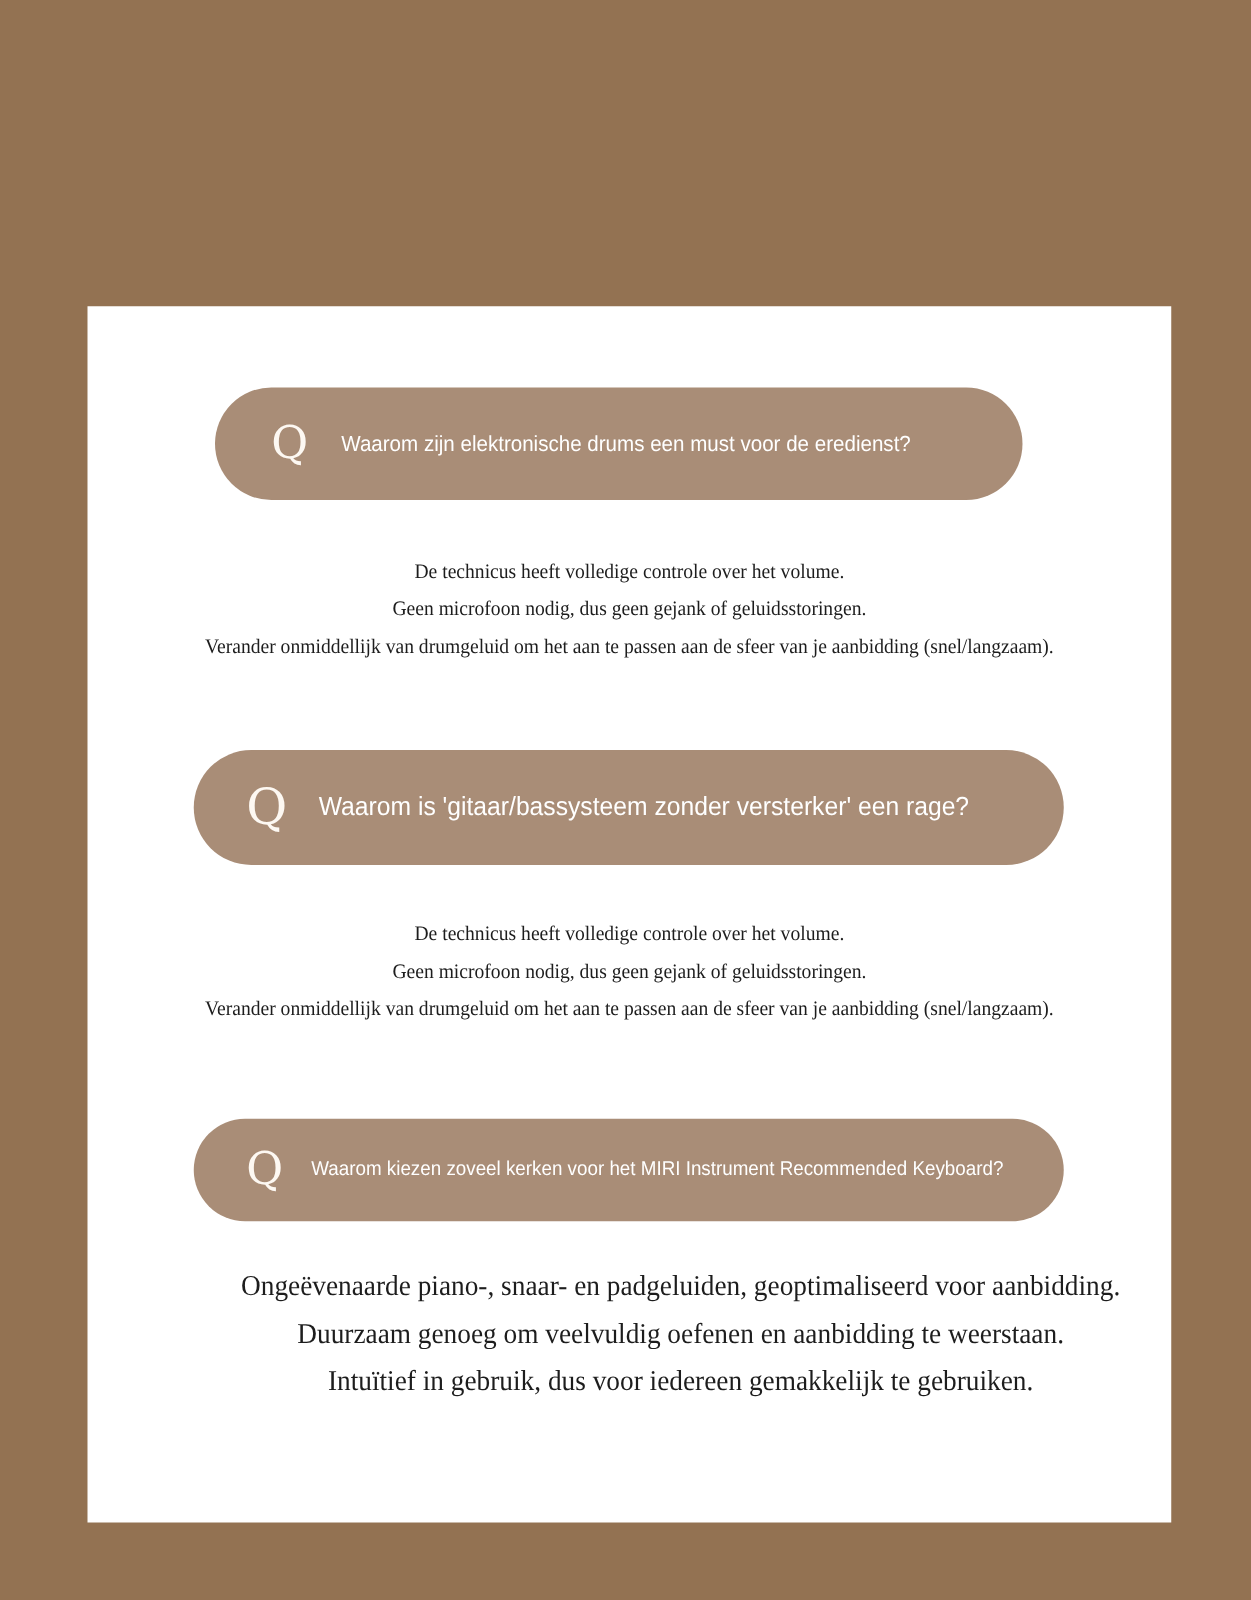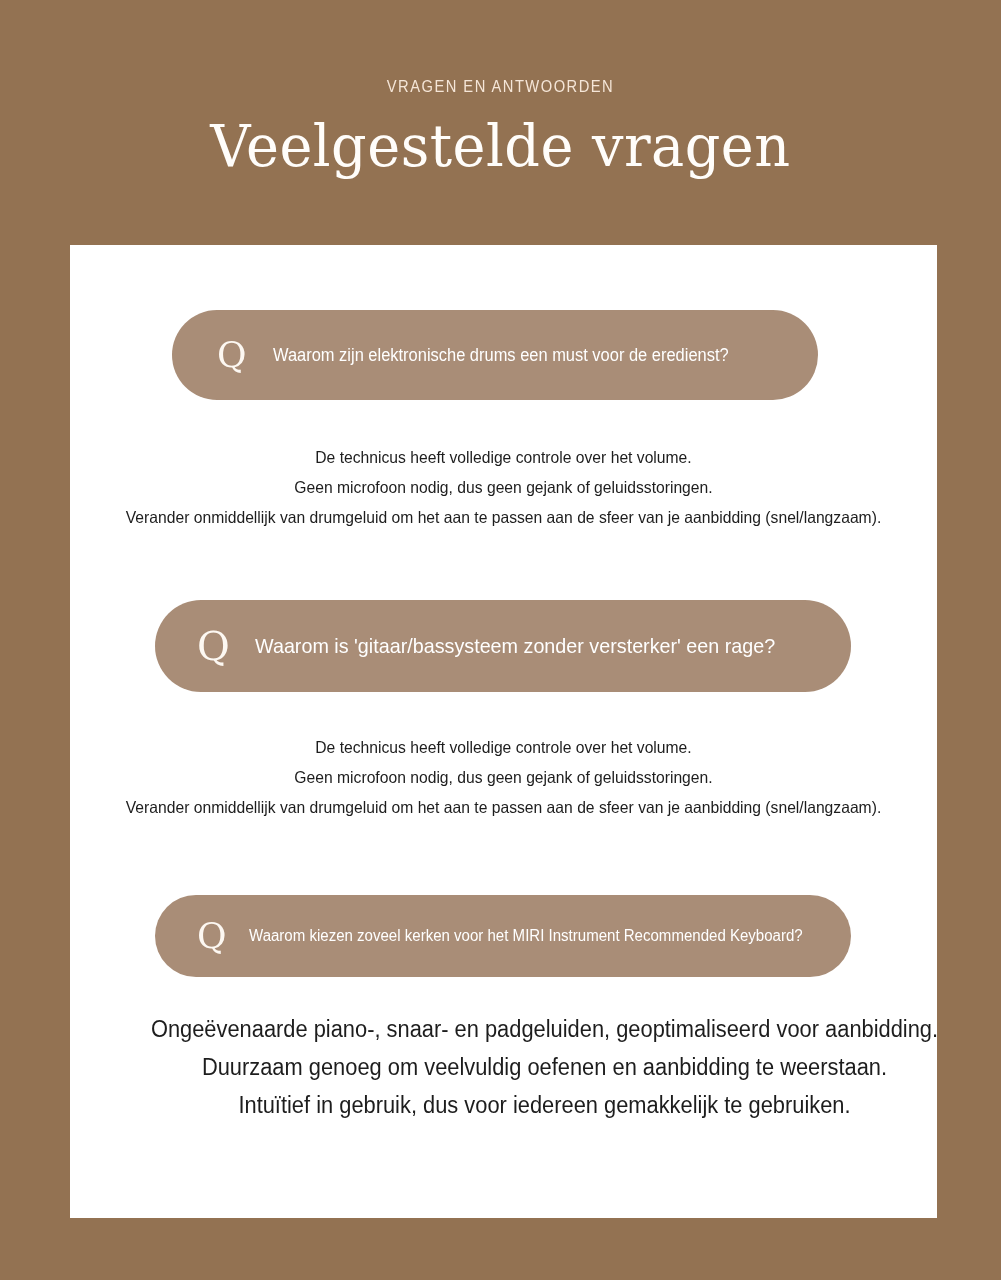--- a/index.html
+++ b/index.html
@@ -126,21 +126,21 @@
   .pill-3 .q-mark { font-size: 36px; line-height: 1; }
   .pill-3 .q-text { font-size: 16px; margin-left: 22px; }
 
   
   .answer {
     position: absolute;
     left: 0;
     width: 867px;
     text-align: center;
     color: #1d1d1d;
-    font-family: Liberation Sans, sans-serif;
+    font-family: Liberation Serif, serif;
   }
   .answer p {
     margin: 0;
     transform: scaleX(0.95);
     transform-origin: center;
     white-space: nowrap;
   }
 
   .answer-1 { top: 197px; }
   .answer-1 p { font-size: 16.5px; line-height: 30px; }
@@ -149,24 +149,20 @@
   .answer-2 p { font-size: 16.5px; line-height: 30px; }
 
   .answer-3 { top: 765px; margin-left: 41px; }
   .answer-3 p { font-size: 23px; line-height: 38px; }
 </style>
 </head>
 <body>
 
 <div class="page">
 
-  <div class="header">
-    <div class="eyebrow">VRAGEN EN ANTWOORDEN</div>
-    <h1 class="main-title">Veelgestelde vragen</h1>
-  </div>
 
   <div class="card">
 
     <div class="faq-item">
       <div class="q-pill pill-1">
         <span class="q-mark">Q</span>
         <span class="q-text">Waarom zijn elektronische drums een must voor de eredienst?</span>
       </div>
       <div class="answer answer-1">
         <p>De technicus heeft volledige controle over het volume.</p>

